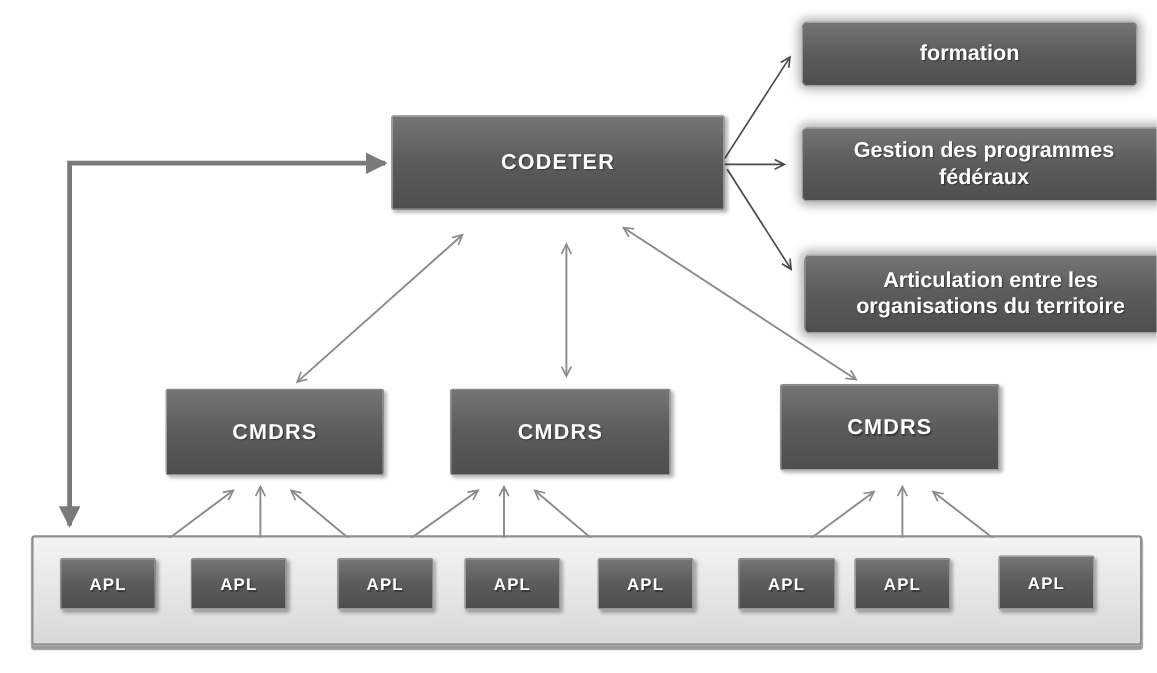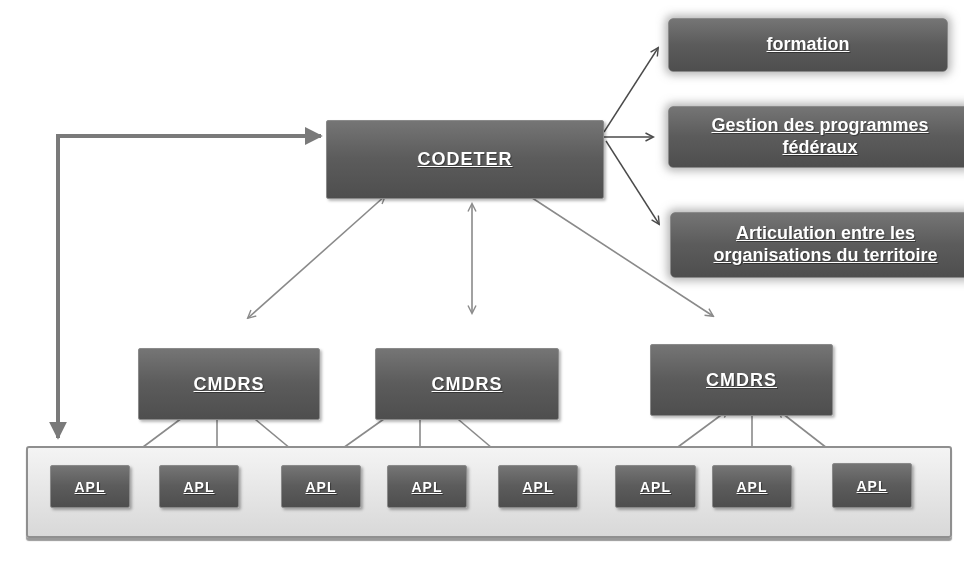--- a/index.html
+++ b/index.html
@@ -28,27 +28,25 @@
   .arrows{position:absolute;left:0;top:0;width:964px;height:561px;}
   .box{
     position:absolute;
     display:flex;align-items:center;justify-content:center;
     text-align:center;
     color:var(--box-text);
     font-weight:bold;
     background:linear-gradient(180deg,var(--box-fill-light) 0%,var(--box-fill) 48%,var(--box-fill-dark) 100%);
     border:1px solid var(--box-border);
     text-shadow:1px 1px 1px rgba(0,0,0,.40);
-    text-decoration:underline;
   }
   .main-box{
     font-size:18px;letter-spacing:1px;
     border-radius:2px;
     box-shadow:2px 2px 3px rgba(0,0,0,.28);
-    margin-top:24px;
   }
   .glow-box{
     font-size:18px;line-height:1.22;
     border-radius:5px;
     padding:2px 6px;
     box-shadow:0 0 8px 3px rgba(110,110,110,.50);
   }
   .apl-box{
     font-size:14px;letter-spacing:1px;
     border-radius:2px;

